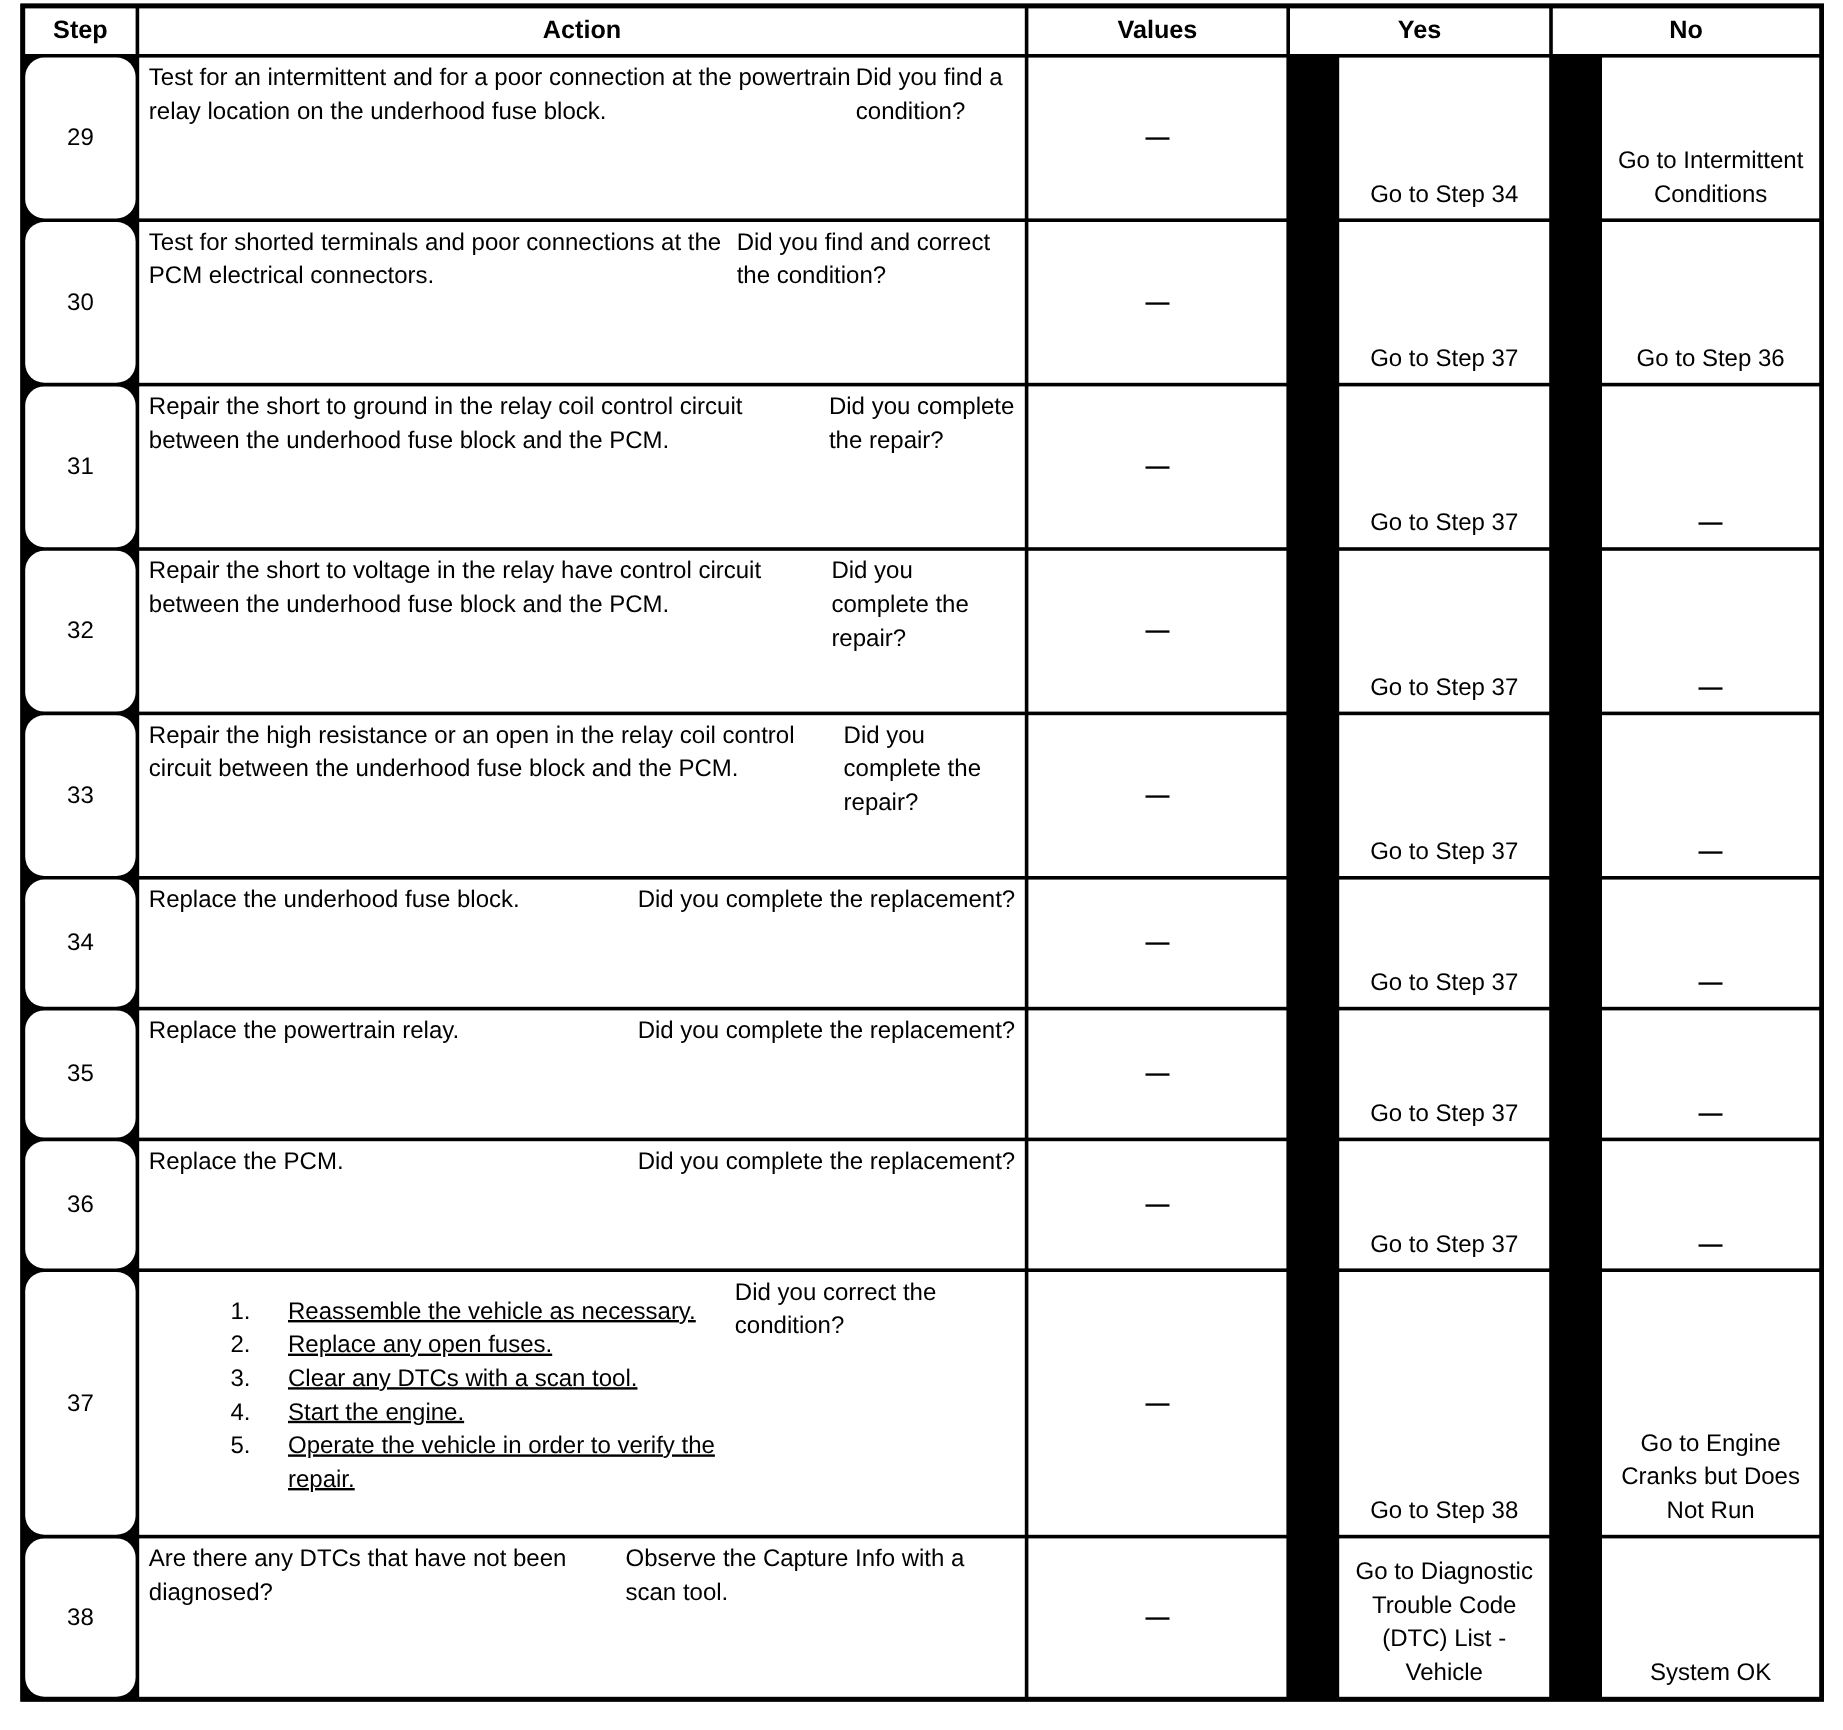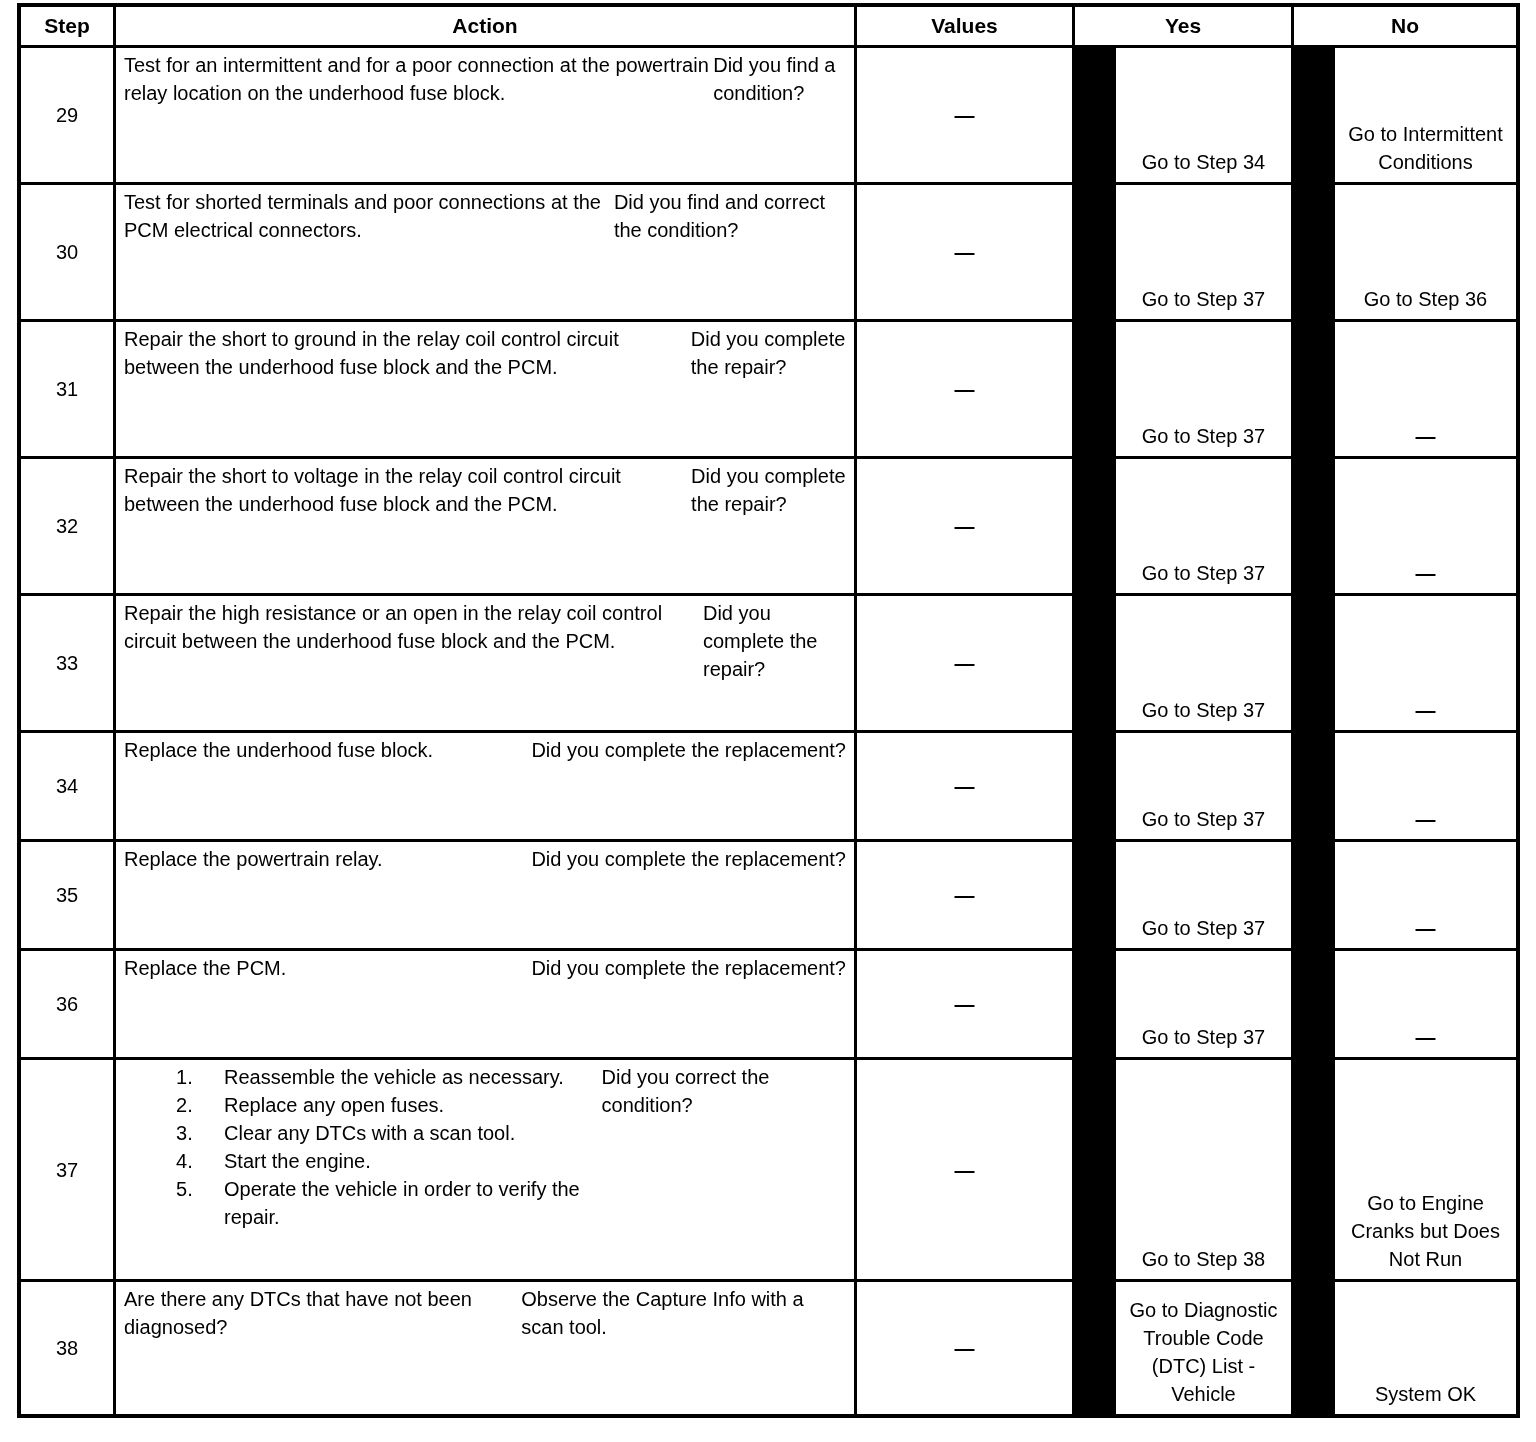--- a/index.html
+++ b/index.html
@@ -31,20 +31,21 @@
     display: flex;
     align-items: center;
     justify-content: center;
     font-weight: bold;
     font-size: 21px;
   }
   .stepcell {
     display: flex;
     align-items: center;
     justify-content: center;
+    border-radius: 16px;
   }
   .action {
     display: flex;
     justify-content: space-between;
     padding: 3px 8px 7px 8px;
   }
   .valcell {
     display: flex;
     align-items: center;
     justify-content: center;
@@ -55,24 +56,25 @@
     justify-content: flex-end;
     align-items: center;
     text-align: center;
     padding: 4px 8px 6px 8px;
     margin-left: 41px;
   }
   .dash {
     font-weight: bold;
   }
   ol.steps {
-    margin: 0;
+    margin: 16px;
     padding: 0;
     list-style: none;
     counter-reset: n;
+    text-decoration: underline;
   }
   ol.steps li {
     counter-increment: n;
     position: relative;
     padding-left: 100px;
   }
   ol.steps li::before {
     content: counter(n) ".";
     position: absolute;
     left: 52px;
@@ -112,21 +114,21 @@
     <div class="cell action">
       <div>Repair the short to ground in the relay coil control circuit between the underhood fuse block and the PCM.</div>
       <div>Did you complete the repair?</div>
     </div>
     <div class="cell valcell dash">—</div>
     <div class="cell bottomcell">Go to Step 37</div>
     <div class="cell bottomcell dash">—</div>
 
     <div class="cell stepcell">32</div>
     <div class="cell action">
-      <div>Repair the short to voltage in the relay coil control circuit between the underhood fuse block and the PCM.</div>
+      <div>Repair the short to voltage in the relay have control circuit between the underhood fuse block and the PCM.</div>
       <div>Did you complete the repair?</div>
     </div>
     <div class="cell valcell dash">—</div>
     <div class="cell bottomcell">Go to Step 37</div>
     <div class="cell bottomcell dash">—</div>
 
     <div class="cell stepcell">33</div>
     <div class="cell action">
       <div>Repair the high resistance or an open in the relay coil control circuit between the underhood fuse block and the PCM.</div>
       <div>Did you complete the repair?</div>

